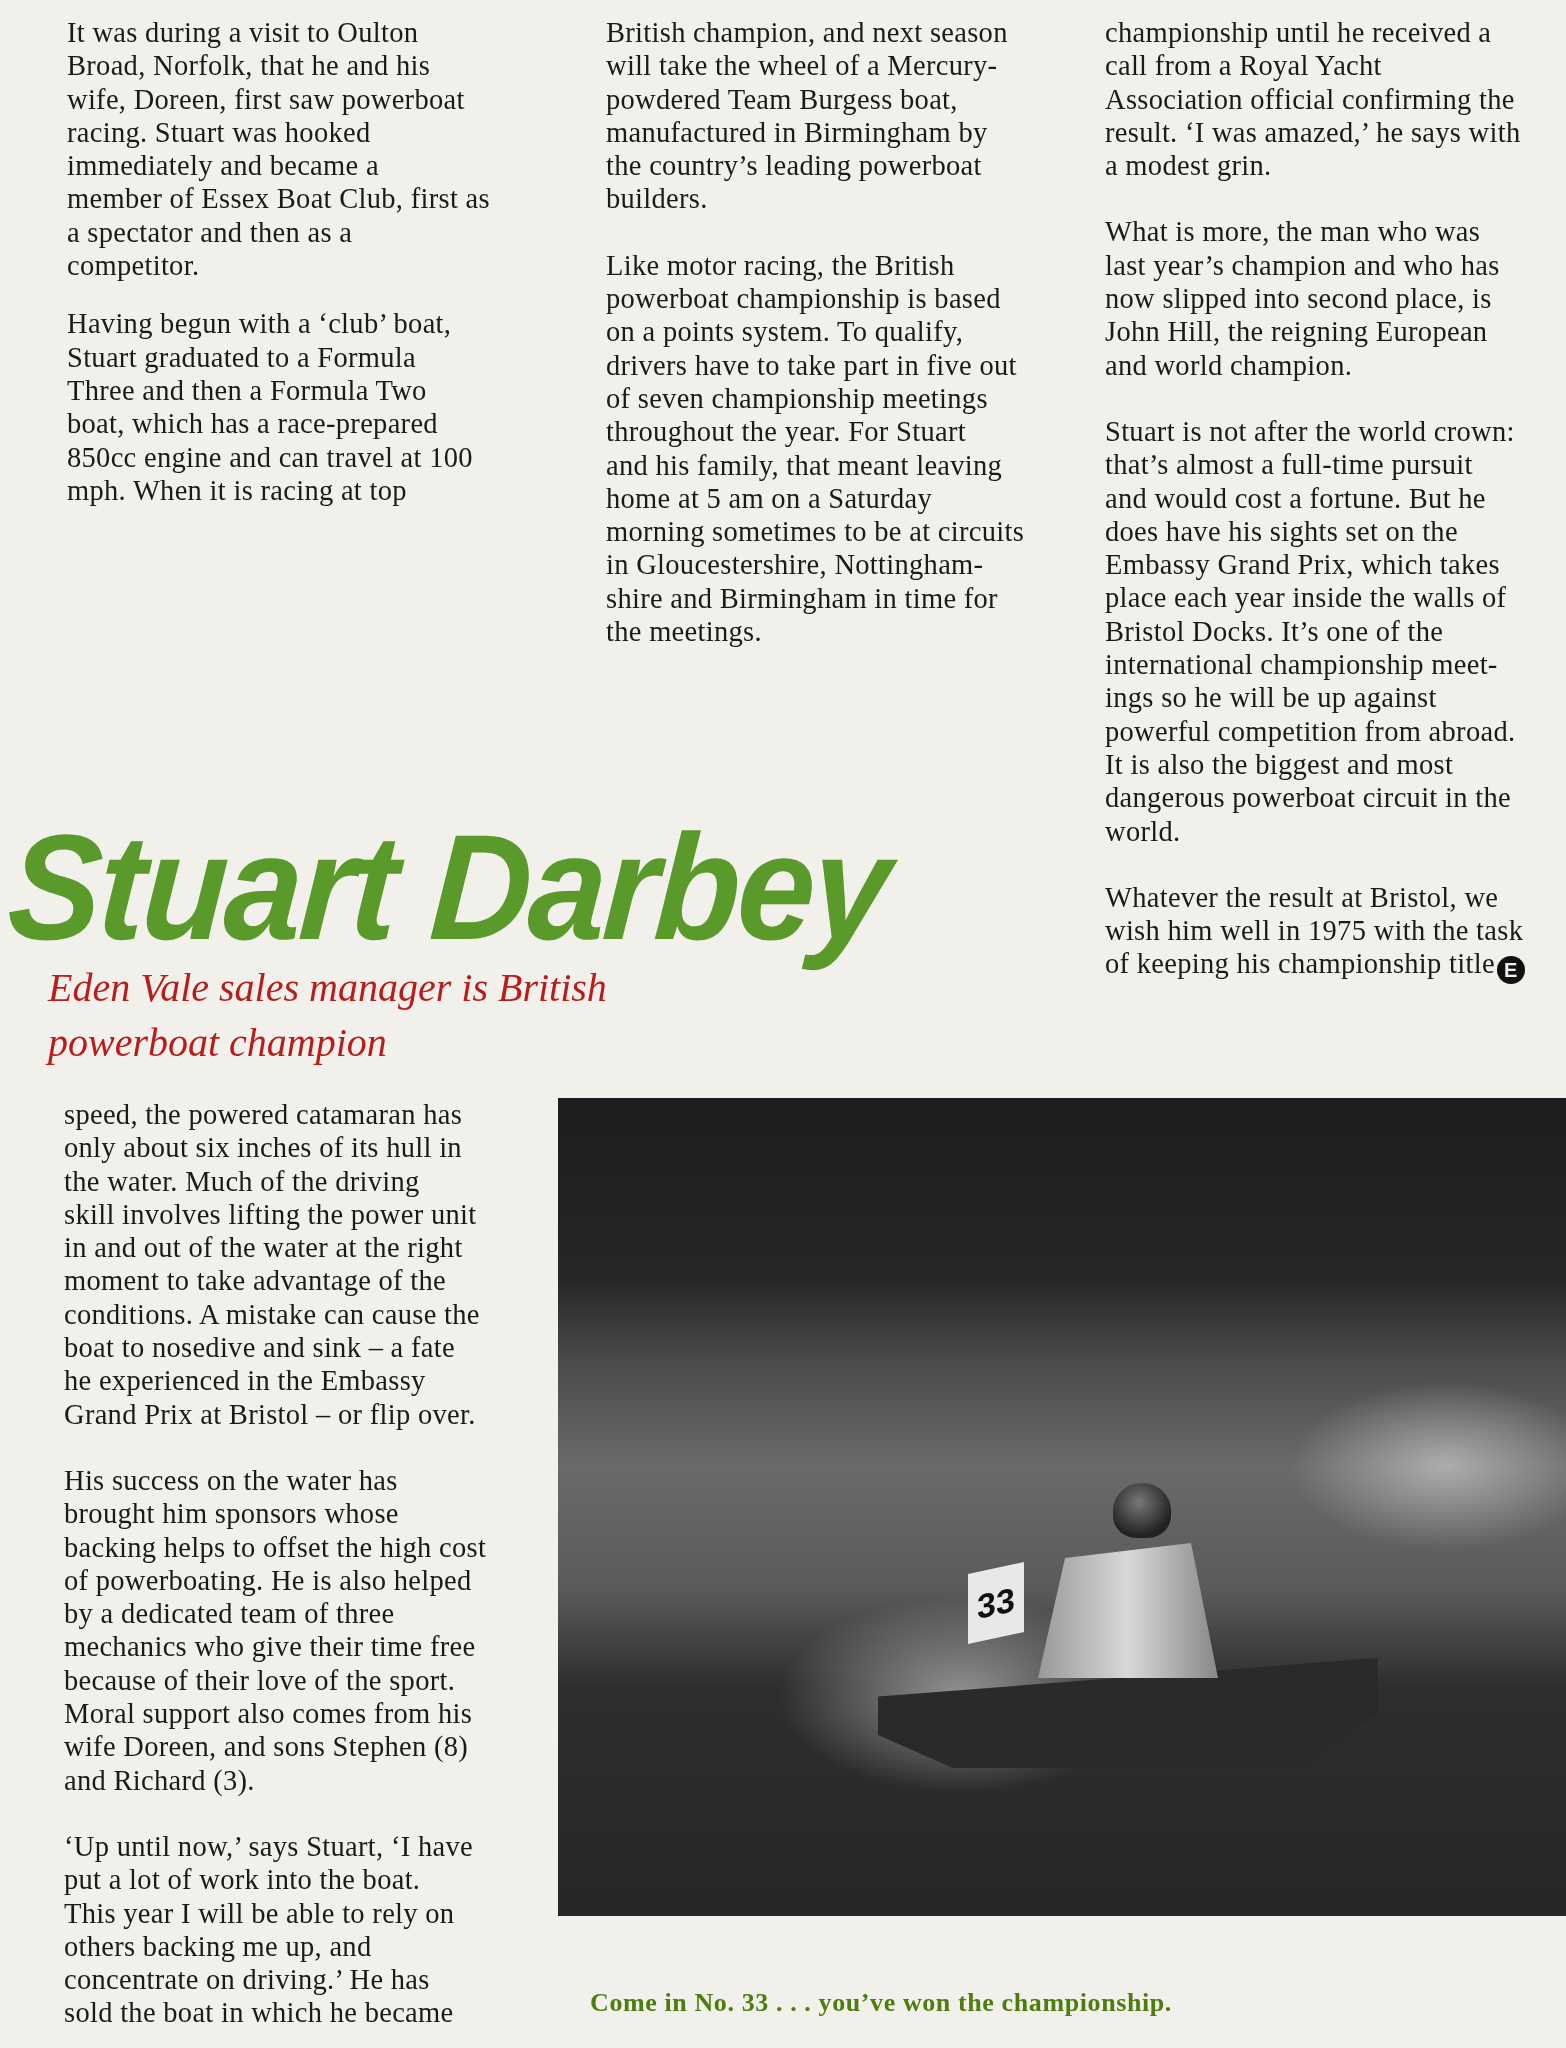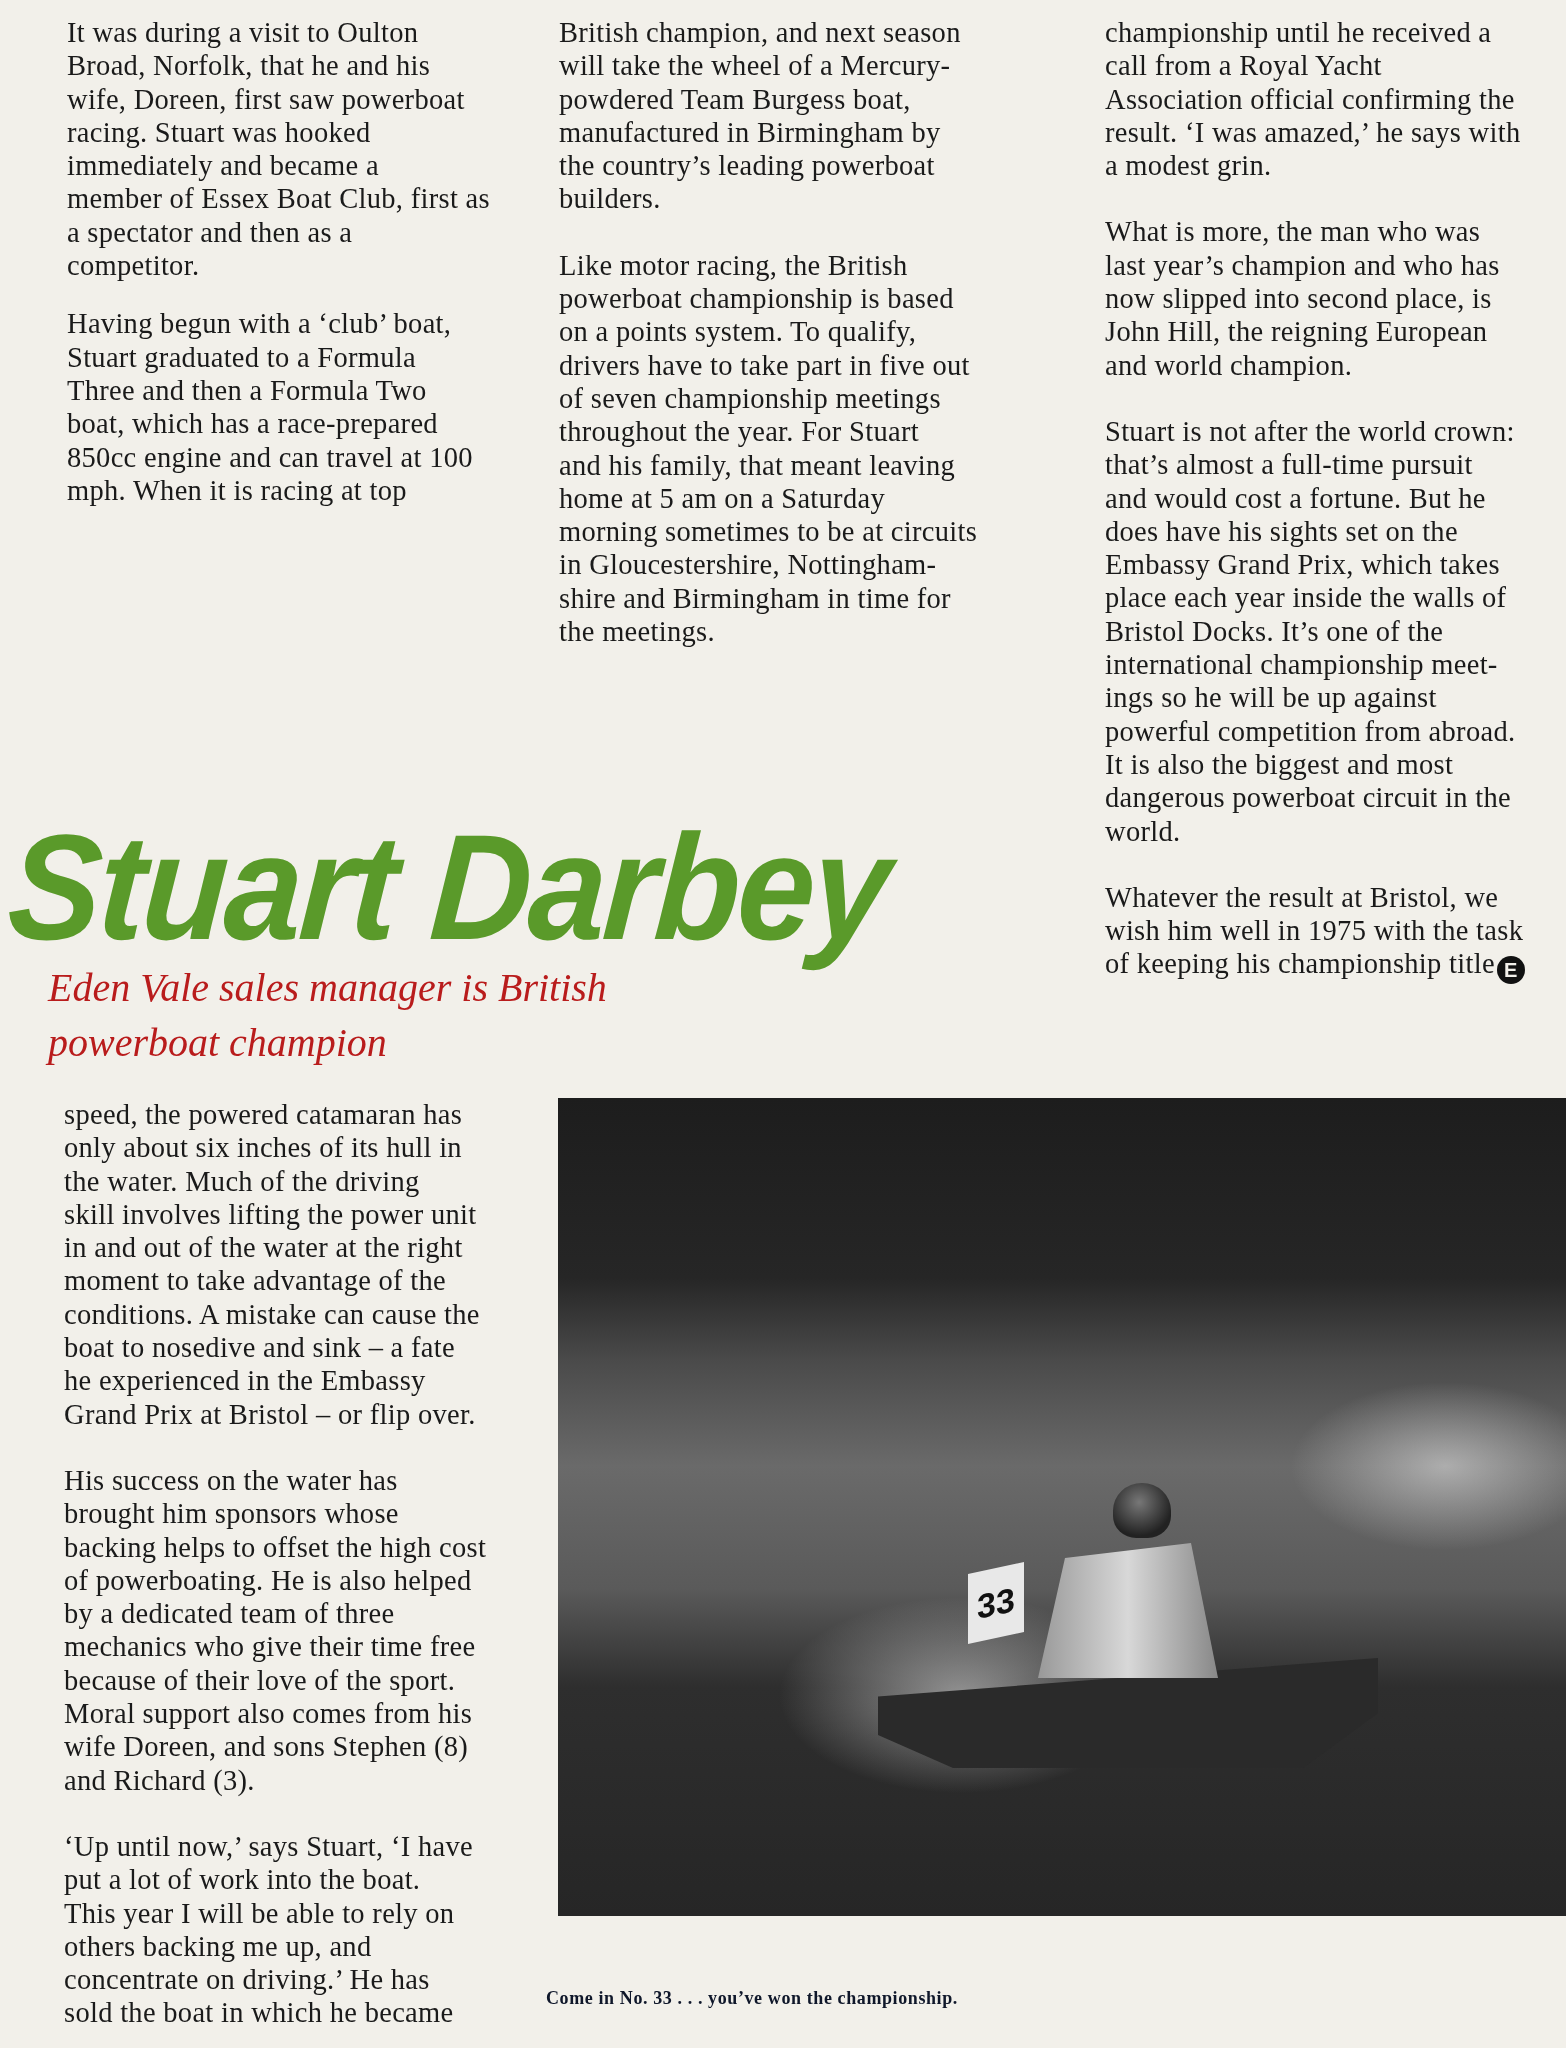--- a/index.html
+++ b/index.html
@@ -83,26 +83,26 @@
     color: #111;
     font-family: "Liberation Sans", sans-serif;
     font-weight: bold;
     font-size: 34px;
     line-height: 70px;
     text-align: center;
     transform: skewY(-12deg);
   }
   .caption {
     position: absolute;
-    left: 546px; top: 1988px;
+    left: 590px; top: 1988px;
     font-family: "Liberation Serif", "DejaVu Serif", serif;
     font-weight: bold;
-    font-size: 18px;
+    font-size: 26px;
     letter-spacing: 0.6px;
-    color: #0f172a;
+    color: #4d7c0f;
   }
   .end-mark {
     display: inline-block;
     width: 28px; height: 28px;
     border-radius: 50%;
     background: #111;
     color: #f2f0ea;
     font-family: "Liberation Sans", sans-serif;
     font-weight: bold;
     font-size: 20px;
@@ -125,21 +125,21 @@
 a spectator and then as a
 competitor.</p>
   <p style="margin-top:-8px;">Having begun with a ‘club’ boat,
 Stuart graduated to a Formula
 Three and then a Formula Two
 boat, which has a race-prepared
 850cc engine and can travel at 100
 mph. When it is racing at top</p>
 </div>
 
-<div class="col" style="left:543px; top:16px; width:500px;">
+<div class="col" style="left:590px; top:16px; width:500px;">
   <p>British champion, and next season
 will take the wheel of a Mercury-
 powdered Team Burgess boat,
 manufactured in Birmingham by
 the country’s leading powerboat
 builders.</p>
   <p style="margin-bottom:40px;">Like motor racing, the British
 powerboat championship is based
 on a points system. To qualify,
 drivers have to take part in five out

